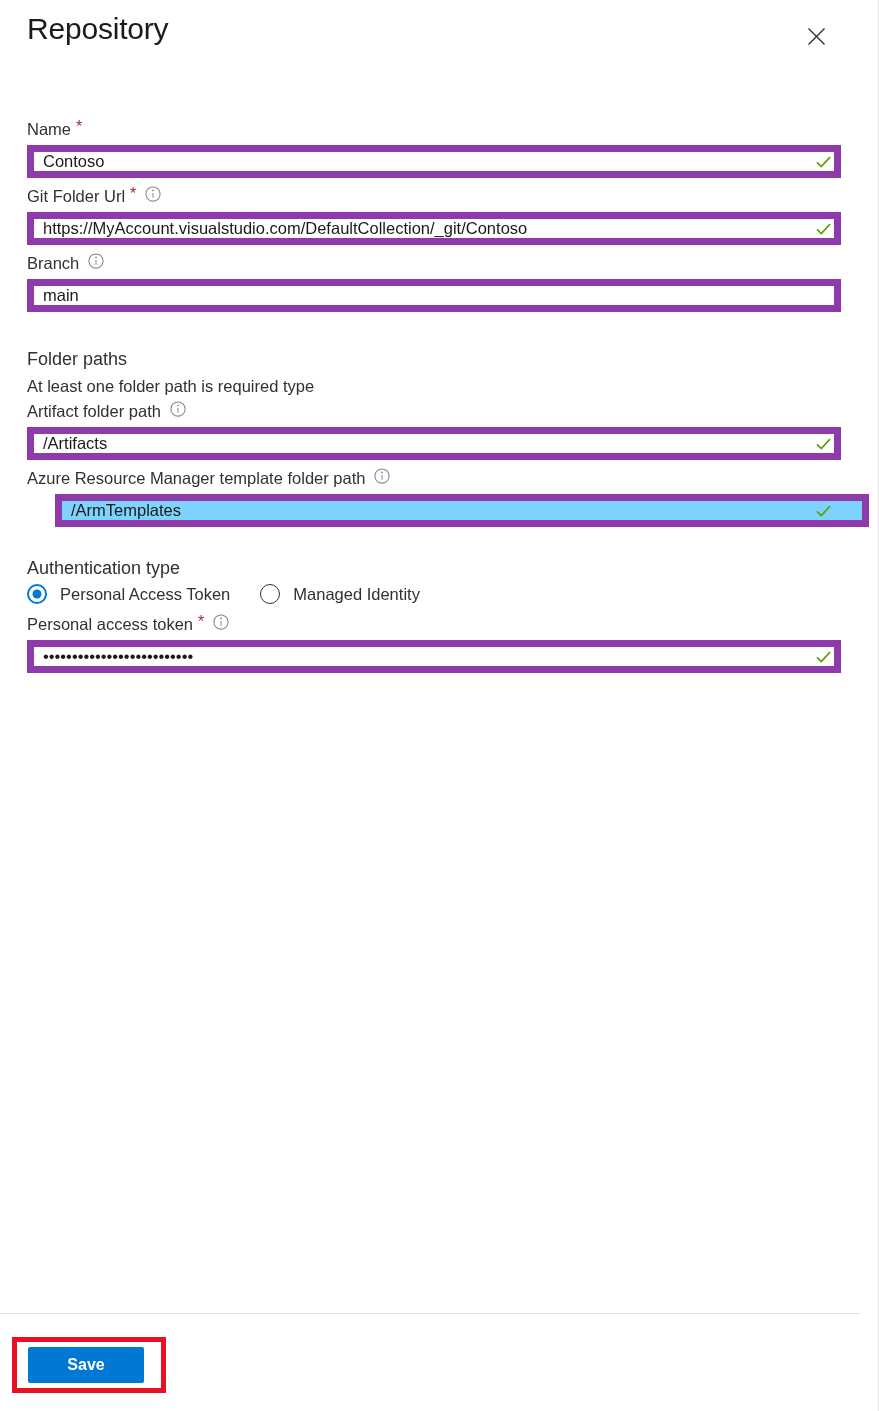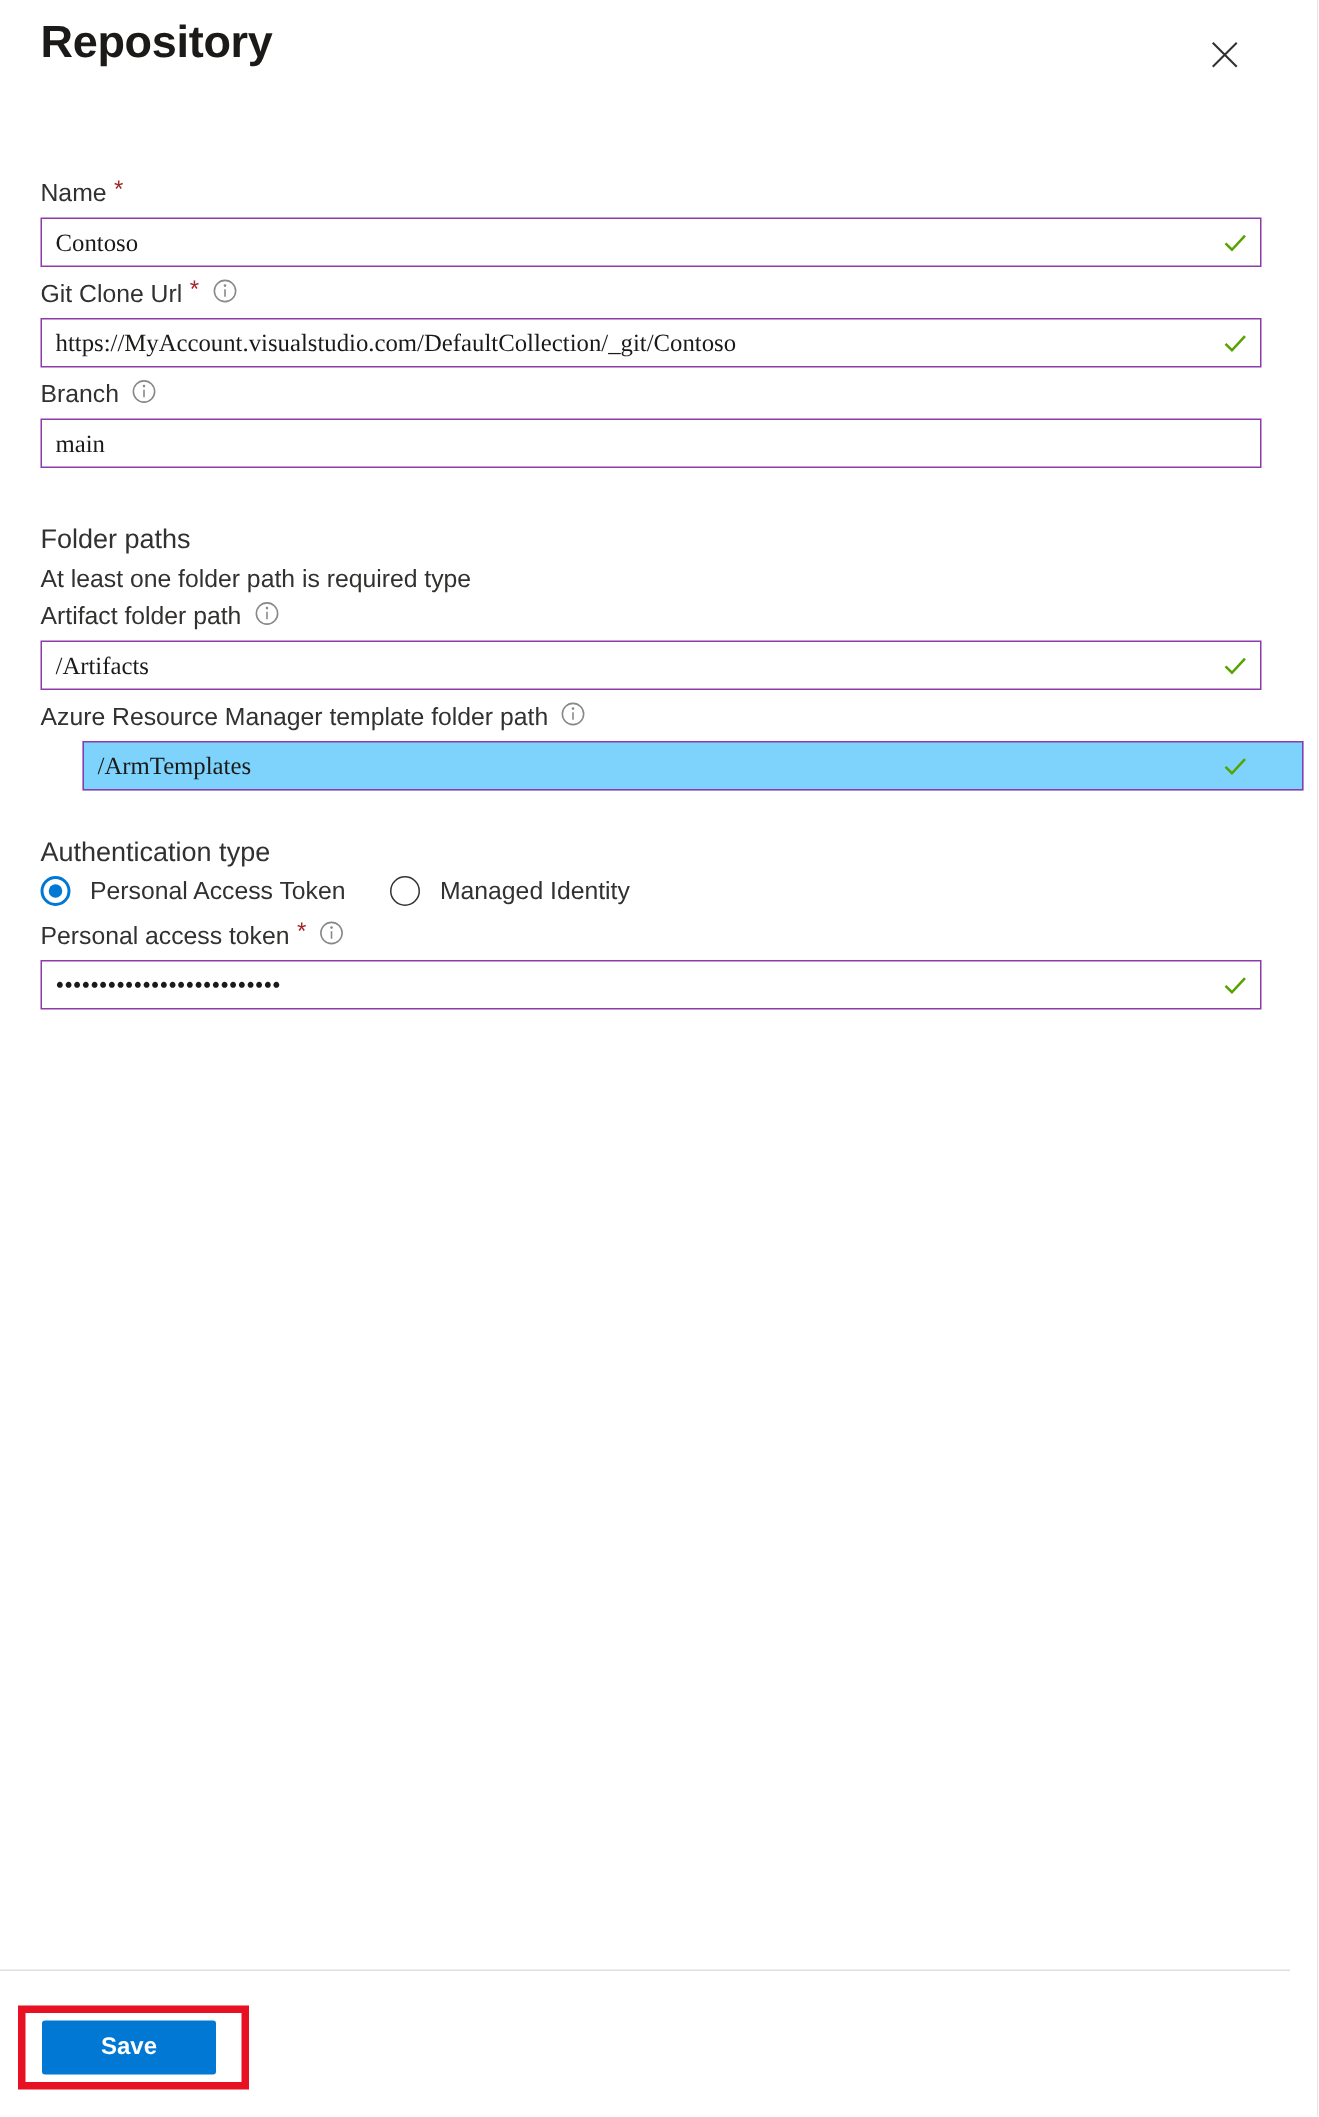--- a/index.html
+++ b/index.html
@@ -35,21 +35,21 @@
     top: 0;
     left: 0;
     width: 860px;
     height: 78px;
   }
   .page-title {
     position: absolute;
     left: 27px;
     top: 12px;
     font-size: 30px;
-    font-weight: 700;
+    font-weight: 400;
     letter-spacing: -0.2px;
     color: #1b1a19;
     white-space: nowrap;
   }
   .close-btn {
     position: absolute;
     right: 28px;
     top: 20px;
     width: 32px;
     height: 32px;
@@ -100,24 +100,24 @@
     position: relative;
     margin: 0 0 7px 27px;
     width: 814px;
     height: 33px;
     box-sizing: border-box;
   }
   .text-input {
     width: 100%;
     height: 100%;
     box-sizing: border-box;
-    border: 1px solid #0369a1;
+    border: 7px solid #0369a1;
     border-color: #8e3aab;
     background: #ffffff;
-    font-family: Liberation Serif, serif;
+    font-family: Liberation Sans, sans-serif;
     font-size: 16.5px;
     color: #1b1a19;
     padding: 0 34px 0 9px;
     outline: none;
     border-radius: 0;
   }
   .text-input.highlighted {
     background: #7dd3fc;
     margin-left: 28px;
   }
@@ -250,21 +250,21 @@
     <div class="input-wrap">
       <input class="text-input" type="text" value="Contoso" style="">
       <span class="check-mark">
         <svg width="17" height="17" viewBox="0 0 17 17" aria-hidden="true">
           <path d="M2 8.8 L6.3 13 L15 3.6" stroke="#57a300" stroke-width="1.7" fill="none"></path>
         </svg>
       </span>
     </div>
 
     <div class="field-label">
-      <span>Git Clone Url</span>
+      <span>Git Folder Url</span>
       <span class="req-star">*</span>
       <span class="info-icon">
         <svg width="16" height="16" viewBox="0 0 16 16" aria-hidden="true">
           <circle cx="8" cy="8" r="7.1" stroke="#8a8886" stroke-width="1.05" fill="none"></circle>
           <circle cx="8" cy="4.4" r="0.85" fill="#8a8886"></circle>
           <path d="M8 6.9 L8 11.8" stroke="#8a8886" stroke-width="1.05"></path>
         </svg>
       </span>
     </div>
     <div class="input-wrap">

